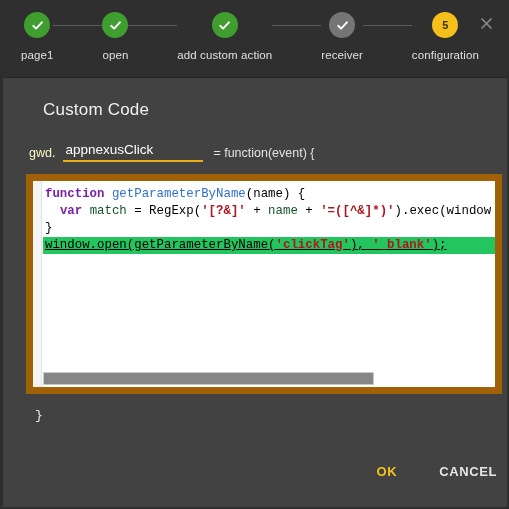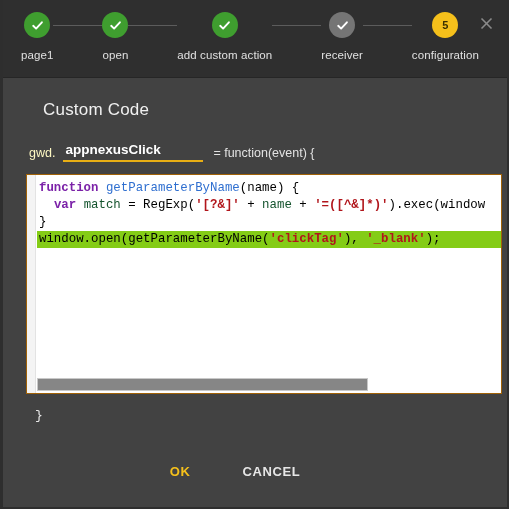--- a/index.html
+++ b/index.html
@@ -143,36 +143,35 @@
     width: 136px;
     background: transparent;
     border: none;
     border-bottom: 2px solid #e8ae14;
     outline: none;
     color: #ffffff;
     font-family: "Liberation Sans", sans-serif;
     font-size: 13.5px;
     padding: 0 2px 3px 2px;
     margin-right: 10px;
-    font-weight: bold;
   }
 
   .fn-suffix {
     padding-bottom: 2px;
     color: #e2e2e2;
     font-size: 12.5px;
   }
 
   
   .editor-wrap {
     margin: 12px 0 0 5px;
     width: 476px;
     height: 220px;
     background: #ffffff;
-    border: 1px solid #a16207;
+    border: 7px solid #a16207;
     box-sizing: border-box;
     position: relative;
     overflow: hidden;
   }
 
   .editor-gutter {
     position: absolute;
     left: 0;
     top: 0;
     bottom: 0;
@@ -193,23 +192,24 @@
 
   .code-line {
     font-family: "Liberation Mono", monospace;
     font-size: 12.4px;
     line-height: 17px;
     white-space: pre;
     color: #000000;
     padding-left: 2px;
   }
   .code-line.highlight {
-    background: #84cc16;
+    background: #22c55e;
     margin-left: -12px;
     padding-left: 14px;
+    text-decoration: underline;
   }
 
   .tok-kw     { color: #7b21a8; font-weight: bold; }
   .tok-fn     { color: #2f6fd0; }
   .tok-var    { color: #14532d; }
   .tok-str    { color: #b1151b; font-weight: bold; }
   .tok-num    { color: #1d64c4; }
   .tok-regex  { color: #e8650d; font-weight: bold; }
   .tok-plain  { color: #000000; }
 
@@ -240,24 +240,22 @@
     padding: 14px 0 0 14px;
   }
 
   
   .dialog-footer {
     position: absolute;
     left: 0;
     right: 0;
     bottom: 22px;
     display: flex;
-    justify-content: center;
+    justify-content: flex-end;
     align-items: center;
-    padding-right: 40px;
-    gap: 10px;
   }
 
   .btn {
     background: transparent;
     border: none;
     font-family: "Liberation Sans", sans-serif;
     font-size: 13px;
     font-weight: bold;
     letter-spacing: 0.6px;
     cursor: pointer;

